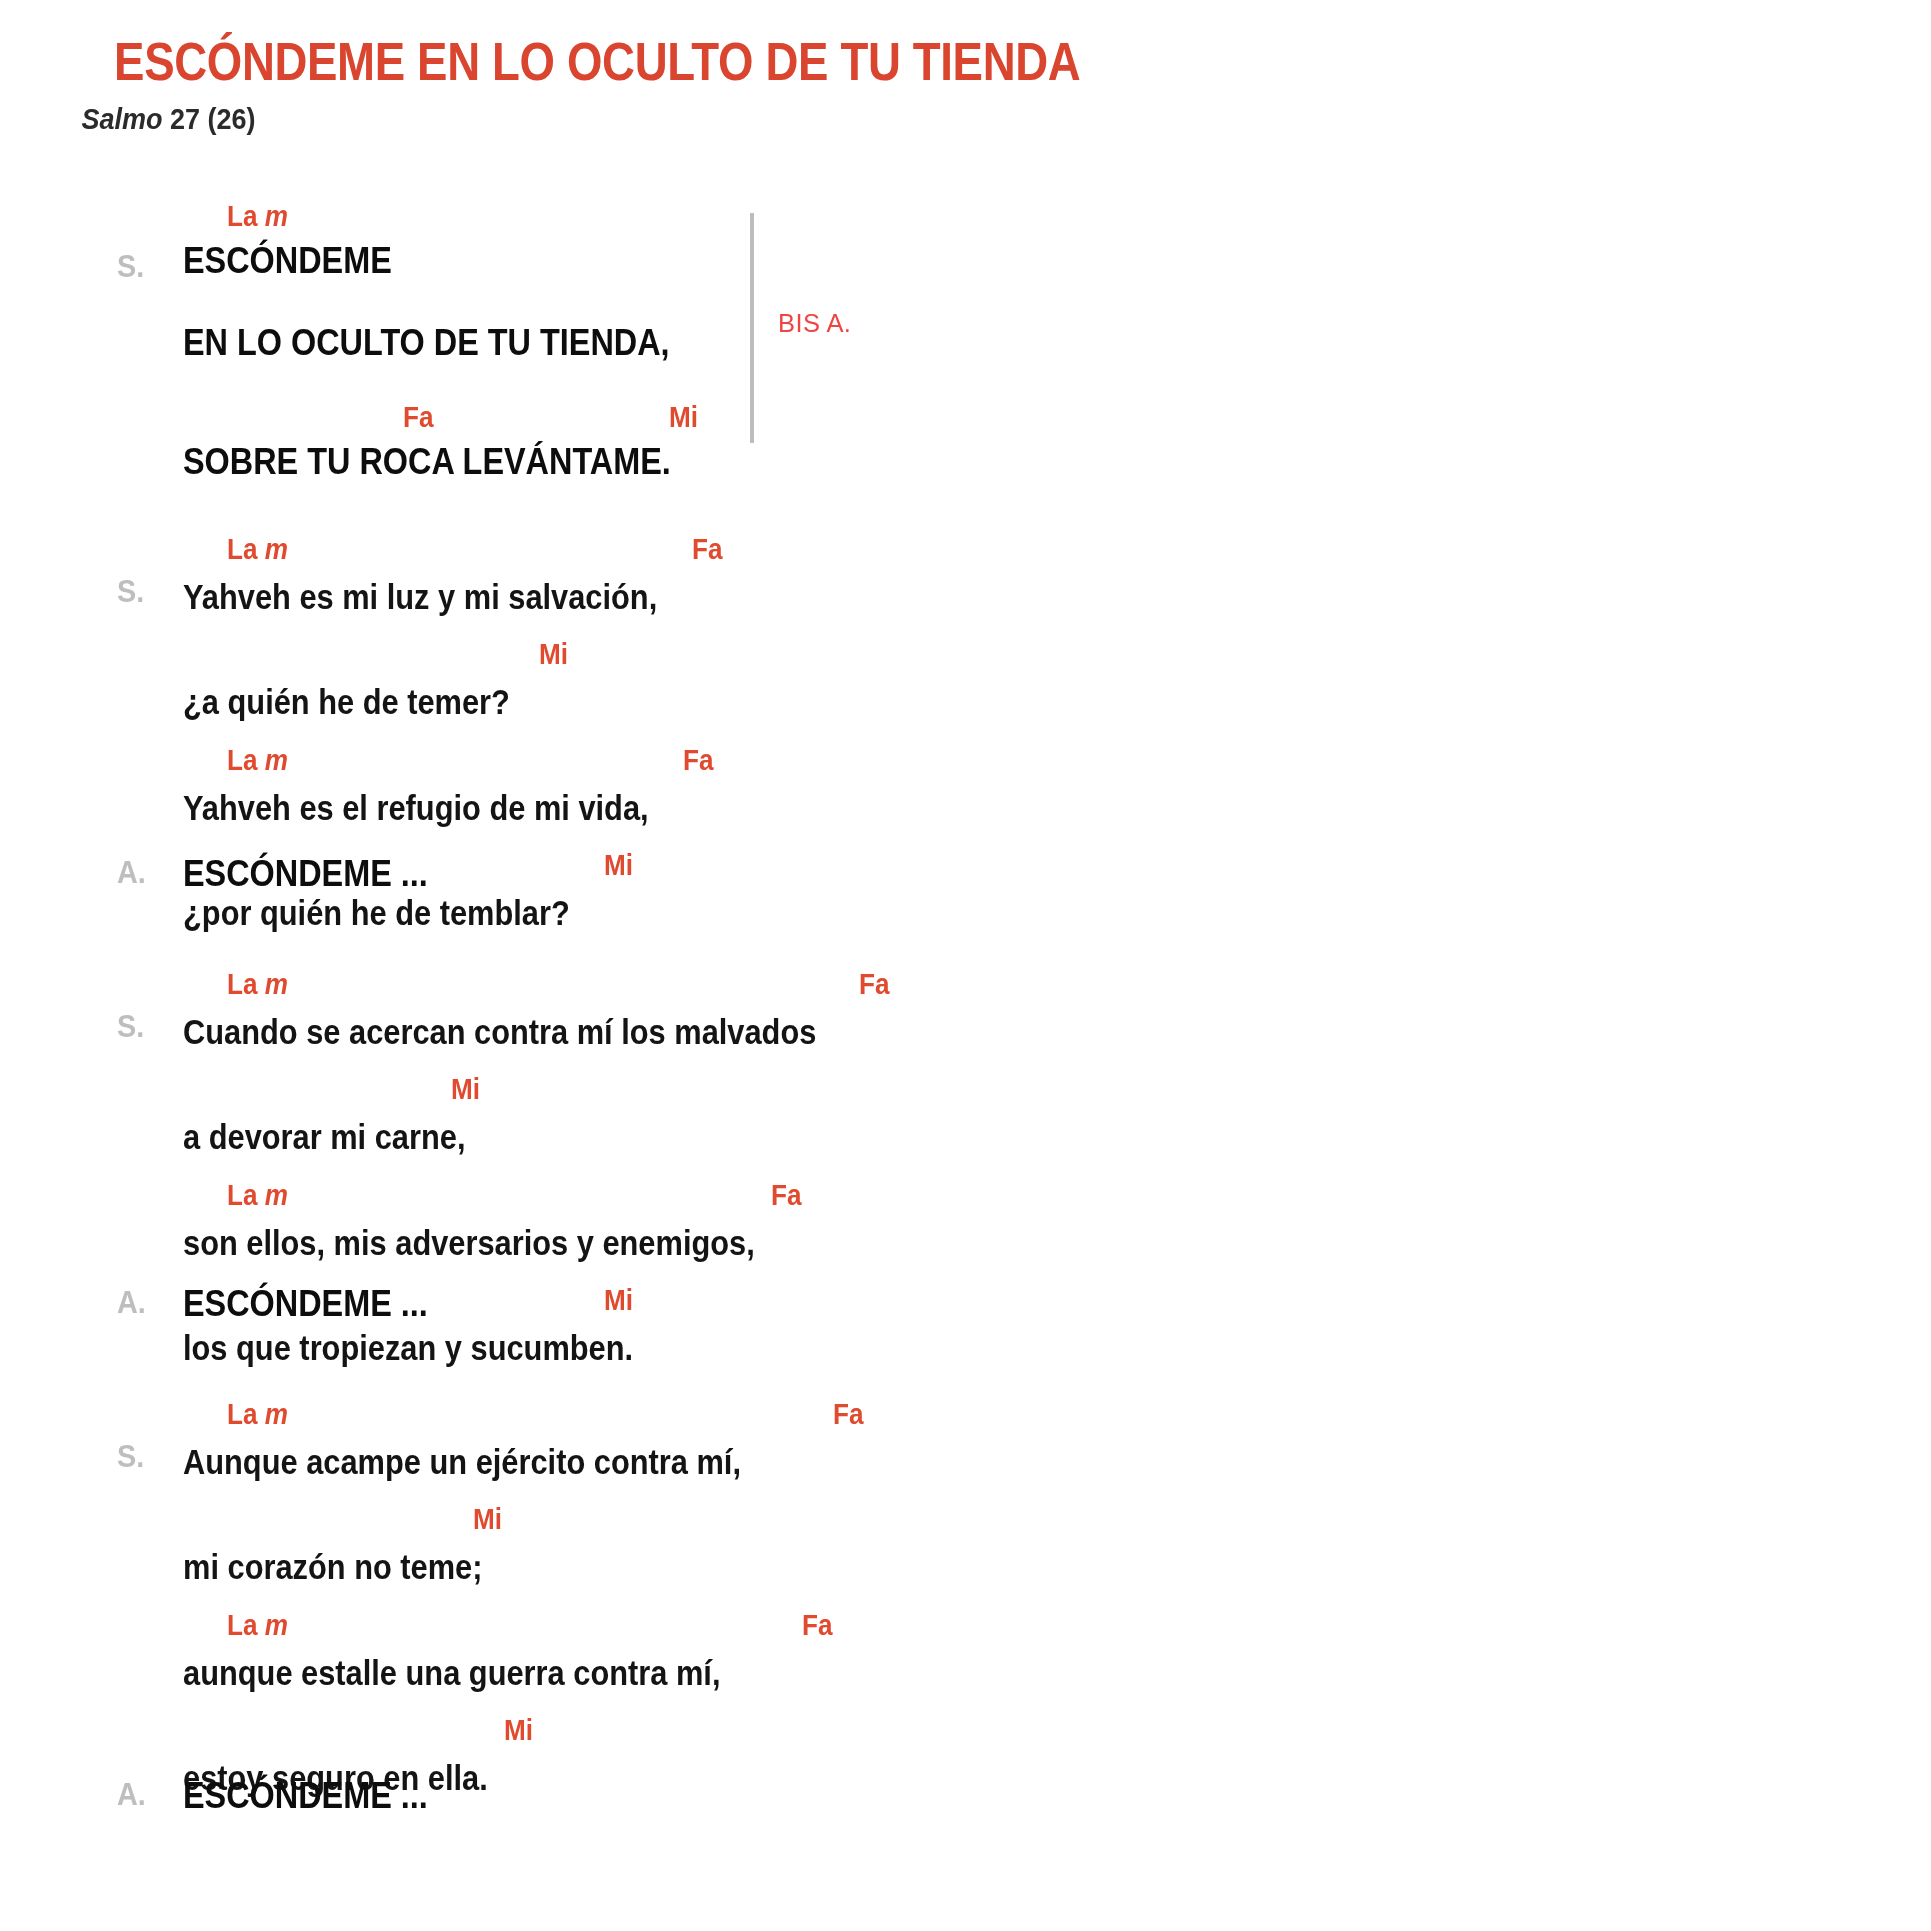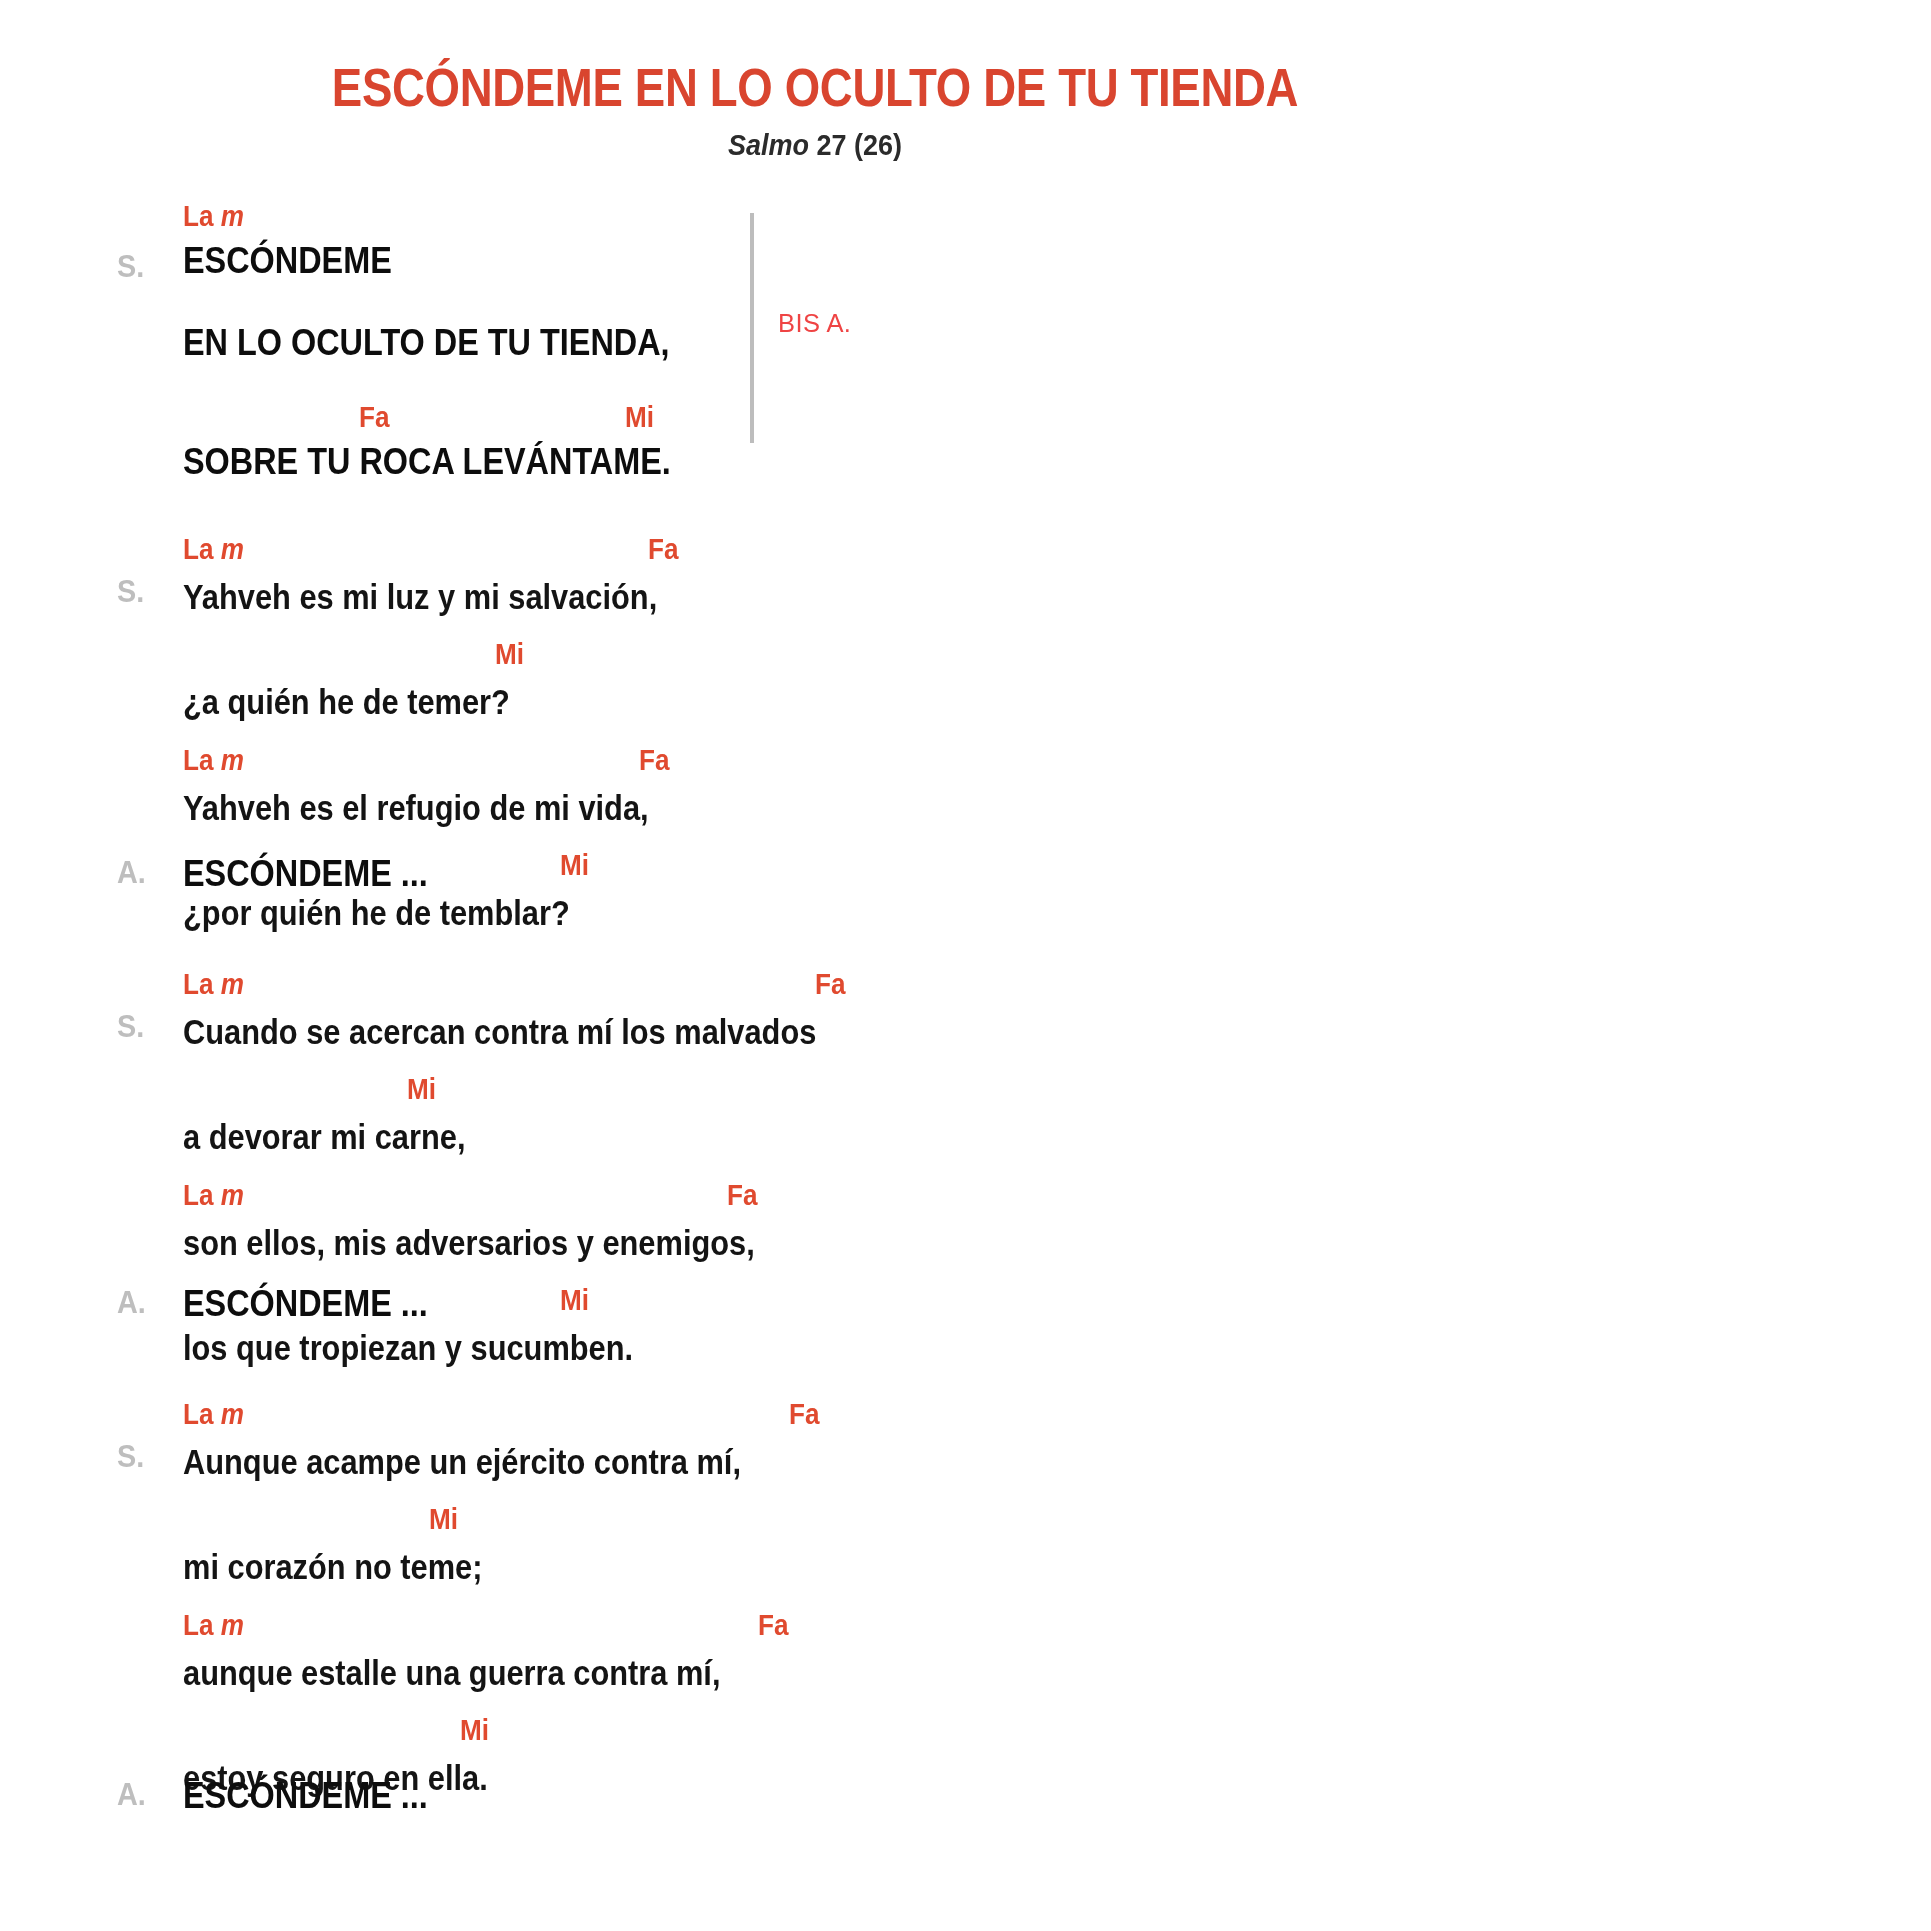--- a/index.html
+++ b/index.html
@@ -15,22 +15,21 @@
     position: relative;
     overflow: hidden;
   }
 
   
   .header {
     position: absolute;
     top: 0;
     left: 0;
     width: 1630px;
-    text-align: center;
-    padding-top: 60px;
+    padding-top: 34px;
   }
   .song-title {
     color: #D9452F;
     font-size: 53px;
     font-weight: bold;
     letter-spacing: -0.4px;
     line-height: 1.05;
     transform: scaleX(0.86);
     transform-origin: center top;
     white-space: nowrap;
@@ -75,20 +74,21 @@
     position: absolute;
     left: 183px;
     top: 0;
   }
 
   
   .chordrow {
     position: relative;
     height: 37px;
     white-space: nowrap;
+    margin-left: 44px;
   }
   .chord {
     position: absolute;
     top: 0;
     color: #E04A2F;
     font-size: 29px;
     font-weight: bold;
     line-height: 1;
     transform: scaleX(0.9);
     transform-origin: left top;

